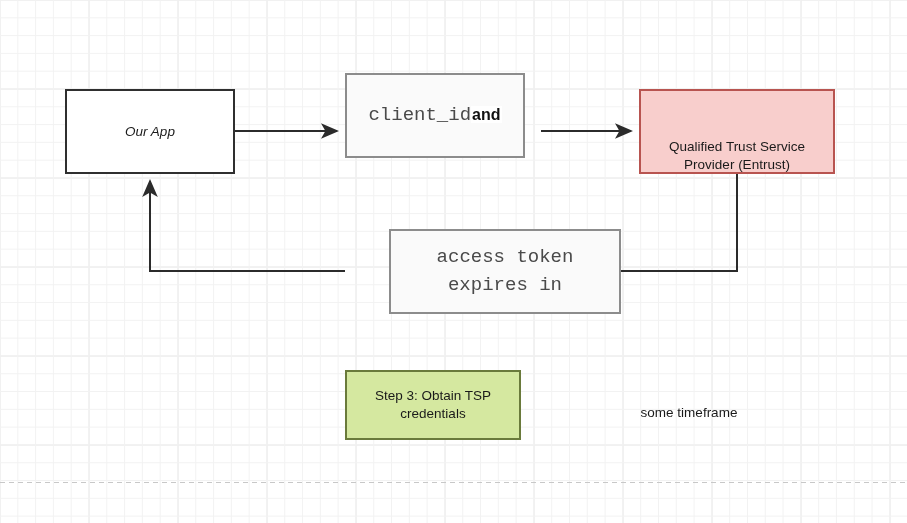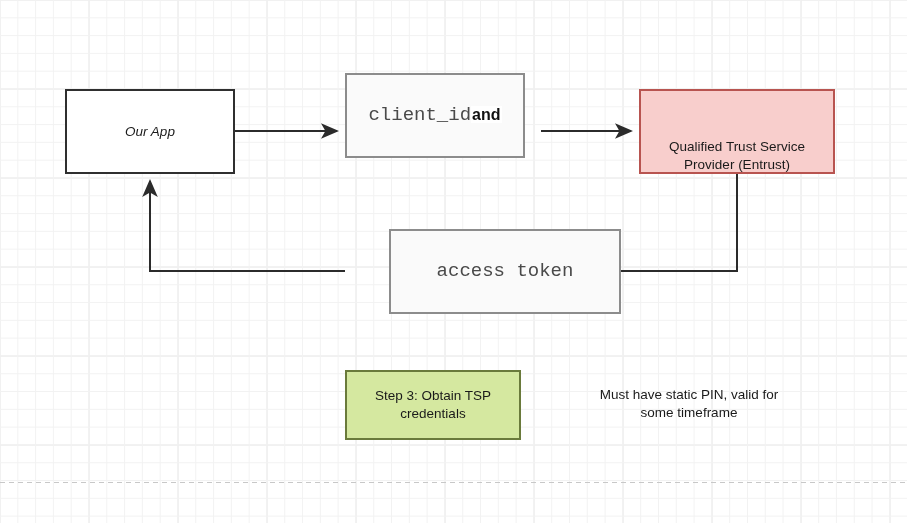--- a/index.html
+++ b/index.html
@@ -195,26 +195,26 @@
 
   <div class="node" id="node-client-creds">
     <span class="node-label"><span>client_id</span><span class="inline-and">and</span><br></span>
   </div>
 
   <div class="node" id="node-tsp">
     <span class="node-label"><span>Qualified Trust Service</span><br><span>Provider (Entrust)</span></span>
   </div>
 
   <div class="node" id="node-access-token">
-    <span class="node-label"><span>access token</span><br></span>
+    <span class="node-label"><span>access token</span><br><span>expires in</span></span>
   </div>
 
   <div class="node" id="node-step3">
     <span class="node-label"><span>Step 3: Obtain TSP</span><br><span>credentials</span></span>
   </div>
 
 
   <div class="free-label" id="label-static-pin">
-    <span>Must have static PIN, valid for</span><br>
+    <br>
     <span>some timeframe</span>
   </div>
 
 </div>
 
 </body></html>

